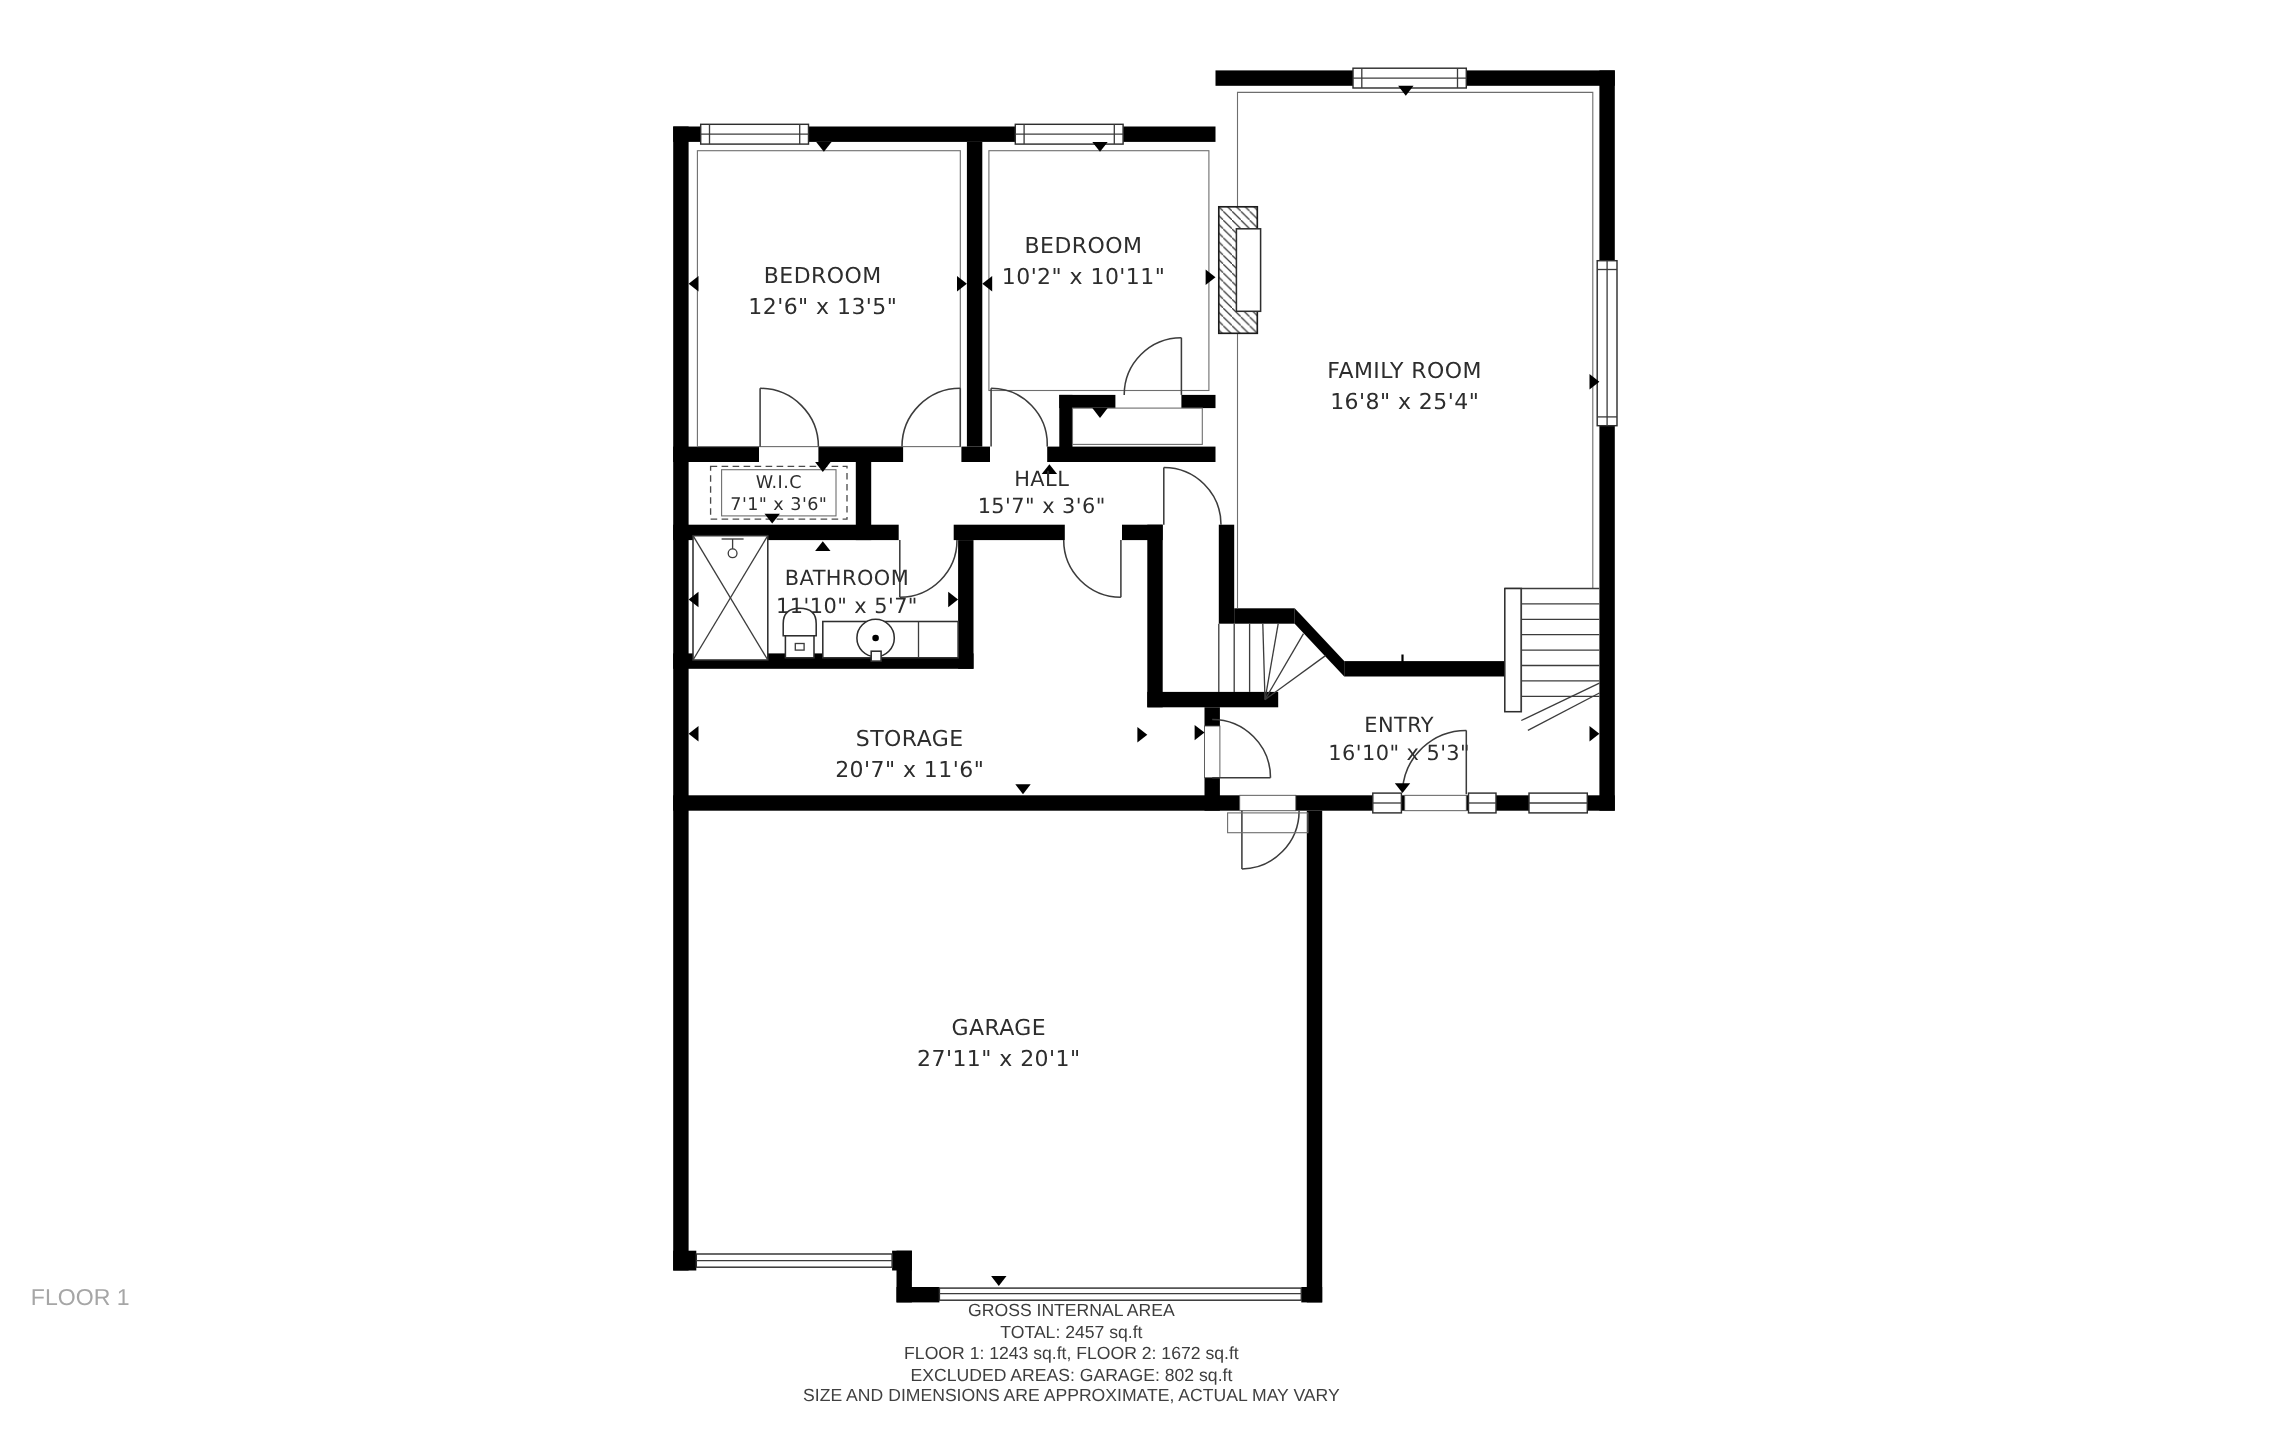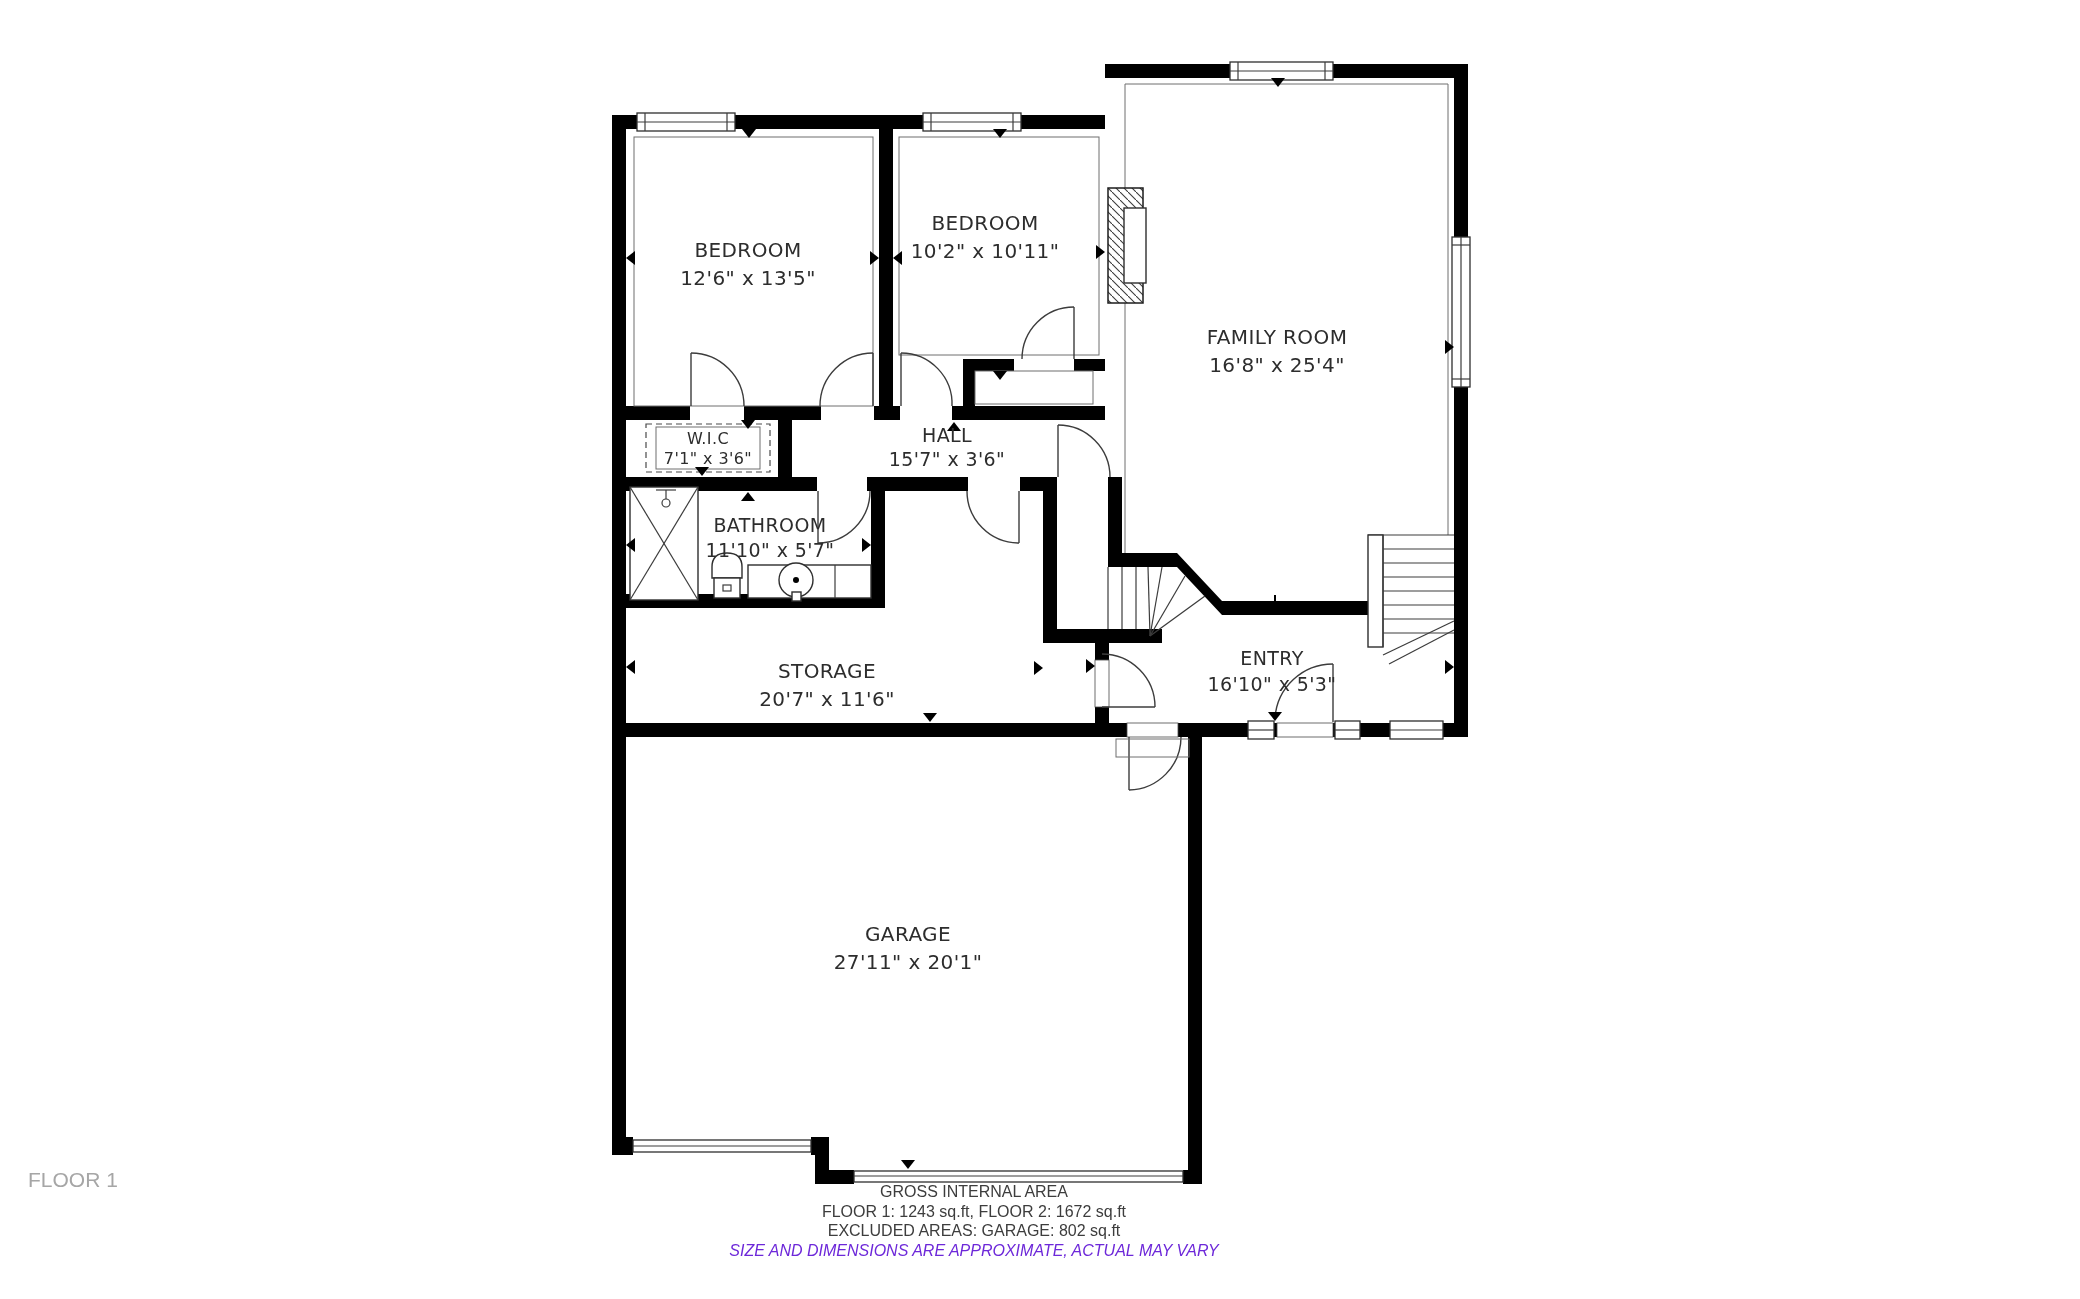--- a/index.html
+++ b/index.html
@@ -12,21 +12,21 @@
   .winbox{fill:#fff;stroke:#2e2e2e;stroke-width:1.3;}
   .gap{fill:#fff;stroke:#4a4a4a;stroke-width:0.8;}
   .door{stroke:#3c3c3c;stroke-width:1.4;fill:none;}
   .fix{stroke:#2e2e2e;stroke-width:1.4;fill:#fff;}
   .mark{fill:#000;stroke:none;}
   .plan-label{font-family:"DejaVu Sans",sans-serif;font-size:20px;fill:#2d2d2d;letter-spacing:.4px;}
   .plan-label.mid{font-size:19px;}
   .plan-label.small{font-size:16px;}
   .footer{position:absolute;top:1182px;left:0;width:1948px;text-align:center;
           font-size:16px;line-height:19.5px;color:#3d3d3d;}
-  .footer .disclaimer{color:#6d28d9;font-style:italic;}
+  .footer .disclaimer{color:#404040;}
   .floor-label{position:absolute;left:28px;top:1168px;font-size:21px;color:#a6a6a6;}
 </style>
 </head>
 <body>
 
 <svg width="2080" height="1299" viewBox="0 0 2080 1299">
   <defs>
     <pattern id="hatch" patternUnits="userSpaceOnUse" width="8" height="8">
       <path d="M0,0 L8,8" stroke="#3a3a3a" stroke-width="1.1"></path>
     </pattern>
@@ -279,17 +279,18 @@
     <text class="plan-label" x="827" y="706" text-anchor="middle">20'7" x 11'6"</text>
     <text class="plan-label mid" x="1272" y="665" text-anchor="middle">ENTRY</text>
     <text class="plan-label mid" x="1272" y="691" text-anchor="middle">16'10" x 5'3"</text>
     <text class="plan-label" x="908" y="941" text-anchor="middle">GARAGE</text>
     <text class="plan-label" x="908" y="969" text-anchor="middle">27'11" x 20'1"</text>
   </g>
 </svg>
 
 <div class="footer">
   <div>GROSS INTERNAL AREA</div>
+  <div>TOTAL: 2457 sq.ft</div>
   <div>FLOOR 1: 1243 sq.ft, FLOOR 2: 1672 sq.ft</div>
   <div>EXCLUDED AREAS: GARAGE: 802 sq.ft</div>
   <div class="disclaimer">SIZE AND DIMENSIONS ARE APPROXIMATE, ACTUAL MAY VARY</div>
 </div>
 <div class="floor-label">FLOOR 1</div>
 
 </body></html>

